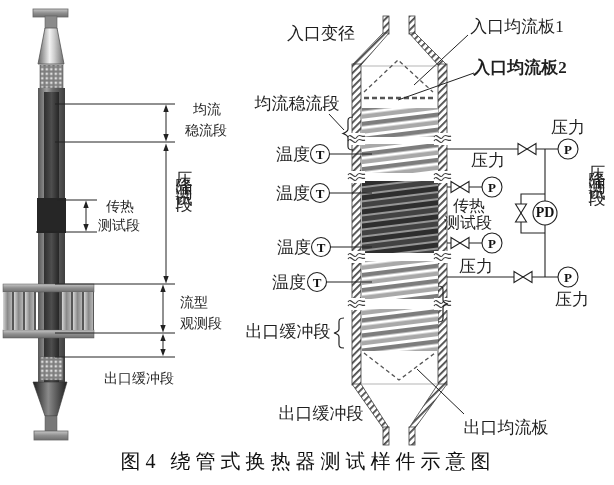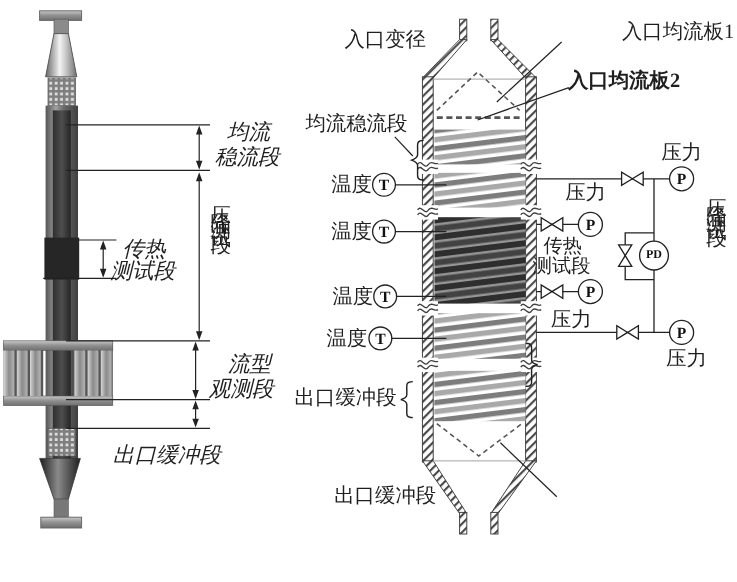--- a/index.html
+++ b/index.html
@@ -1,26 +1,26 @@
 <!DOCTYPE html>
 <html><head>
 <meta charset="utf-8">
 <style>
   html,body{margin:0;padding:0;background:#fff;}
   #stage{position:relative;width:614px;height:485px;background:#fff;overflow:hidden;
          font-family:"Liberation Serif","DejaVu Serif",serif;}
   #stage svg{position:absolute;left:0;top:0;}
   .lbl{position:absolute;transform:translate(-50%,-50%);color:#1f1f1f;font-size:17px;
        line-height:1;white-space:nowrap;}
-  .photo-lbl{font-size:18px;font-style:italic;}
+  .photo-lbl{font-size:14px;}
   .vlbl{position:absolute;transform:translateX(-50%);color:#1f1f1f;font-size:17px;
         writing-mode:vertical-rl;text-orientation:upright;letter-spacing:6px;line-height:1;}
   .tag{position:absolute;transform:translate(-50%,-50%);color:#111;
        font-size:13px;font-weight:bold;line-height:1;}
-  .tag-pd{font-size:10px;}
+  .tag-pd{font-size:14px;}
   .caption{position:absolute;transform:translate(-50%,-50%);color:#111;font-size:20px;
            letter-spacing:5px;white-space:nowrap;}
   .small-lbl{font-size:16px;}
 </style>
 </head>
 <body>
 
 <div id="stage">
 
 <svg width="614" height="485" viewBox="0 0 614 485">
@@ -249,45 +249,47 @@
     <path d="M438,286 C444,286 443,289 443,293 L443,300 C443,302 444,303 448,304 C444,305 443,306 443,308 L443,315 C443,319 444,322 438,322" stroke-width="1.2"></path>
     <path d="M344,318 C338,318 339,321 339,325 L339,329 C339,331 338,332 334,333 C338,334 339,335 339,337 L339,342 C339,345 338,348 344,348" stroke-width="1.2"></path>
   </g>
 </svg>
 
   <div class="lbl photo-lbl" style="left:207px;top:110px;">均流</div>
   <div class="lbl photo-lbl" style="left:206px;top:131px;">稳流段</div>
   <div class="vlbl" style="left:184px;top:158px;">压降测试段</div>
   <div class="lbl photo-lbl" style="left:120px;top:207px;">传热</div>
   <div class="lbl photo-lbl" style="left:119px;top:226px;">测试段</div>
-  <div class="lbl photo-lbl" style="left:208px;top:303px;">流型</div>
+  <div class="lbl photo-lbl" style="left:194px;top:303px;">流型</div>
   <div class="lbl photo-lbl" style="left:201px;top:324px;">观测段</div>
   <div class="lbl photo-lbl" style="left:139px;top:379px;">出口缓冲段</div>
 
   <div class="lbl" style="left:321px;top:33px;text-align:right;">入口变径</div>
-  <div class="lbl" style="left:517px;top:26px;margin-left:48px;">入口均流板1</div>
+  <div class="lbl" style="left:517px;top:26px;">入口均流板1</div>
   <div class="lbl" style="left:520px;top:67px;font-weight:bold;">入口均流板2</div>
   <div class="lbl" style="left:297px;top:103px;">均流稳流段</div>
   <div class="lbl" style="left:293px;top:154px;">温度</div>
   <div class="lbl" style="left:293px;top:193px;">温度</div>
   <div class="lbl" style="left:294px;top:247px;">温度</div>
   <div class="lbl" style="left:289px;top:282px;">温度</div>
   <div class="lbl" style="left:288px;top:331px;">出口缓冲段</div>
   <div class="lbl" style="left:568px;top:127px;">压力</div>
   <div class="lbl" style="left:488px;top:160px;">压力</div>
   <div class="lbl" style="left:476px;top:266px;">压力</div>
   <div class="lbl" style="left:572px;top:299px;">压力</div>
   <div class="lbl small-lbl" style="left:469px;top:206px;">传热</div>
   <div class="lbl small-lbl" style="left:468px;top:223px;">测试段</div>
   <div class="vlbl" style="left:597px;top:152px;">压降测试段</div>
   <div class="lbl" style="left:321px;top:413px;">出口缓冲段</div>
+  <div class="lbl" style="left:506px;top:427px;">出口均流板</div>
 
   <div class="tag" style="left:320px;top:154px;">T</div>
   <div class="tag" style="left:320px;top:193px;">T</div>
   <div class="tag" style="left:321px;top:247px;">T</div>
   <div class="tag" style="left:317px;top:282px;">T</div>
   <div class="tag" style="left:568px;top:149px;">P</div>
   <div class="tag" style="left:492px;top:187px;">P</div>
   <div class="tag" style="left:492px;top:243px;">P</div>
   <div class="tag" style="left:568px;top:277px;">P</div>
   <div class="tag tag-pd" style="left:545px;top:213px;">PD</div>
 
+  <div class="caption" style="left:308px;top:461px;">图4  绕管式换热器测试样件示意图</div>
 </div>
 
 </body></html>

